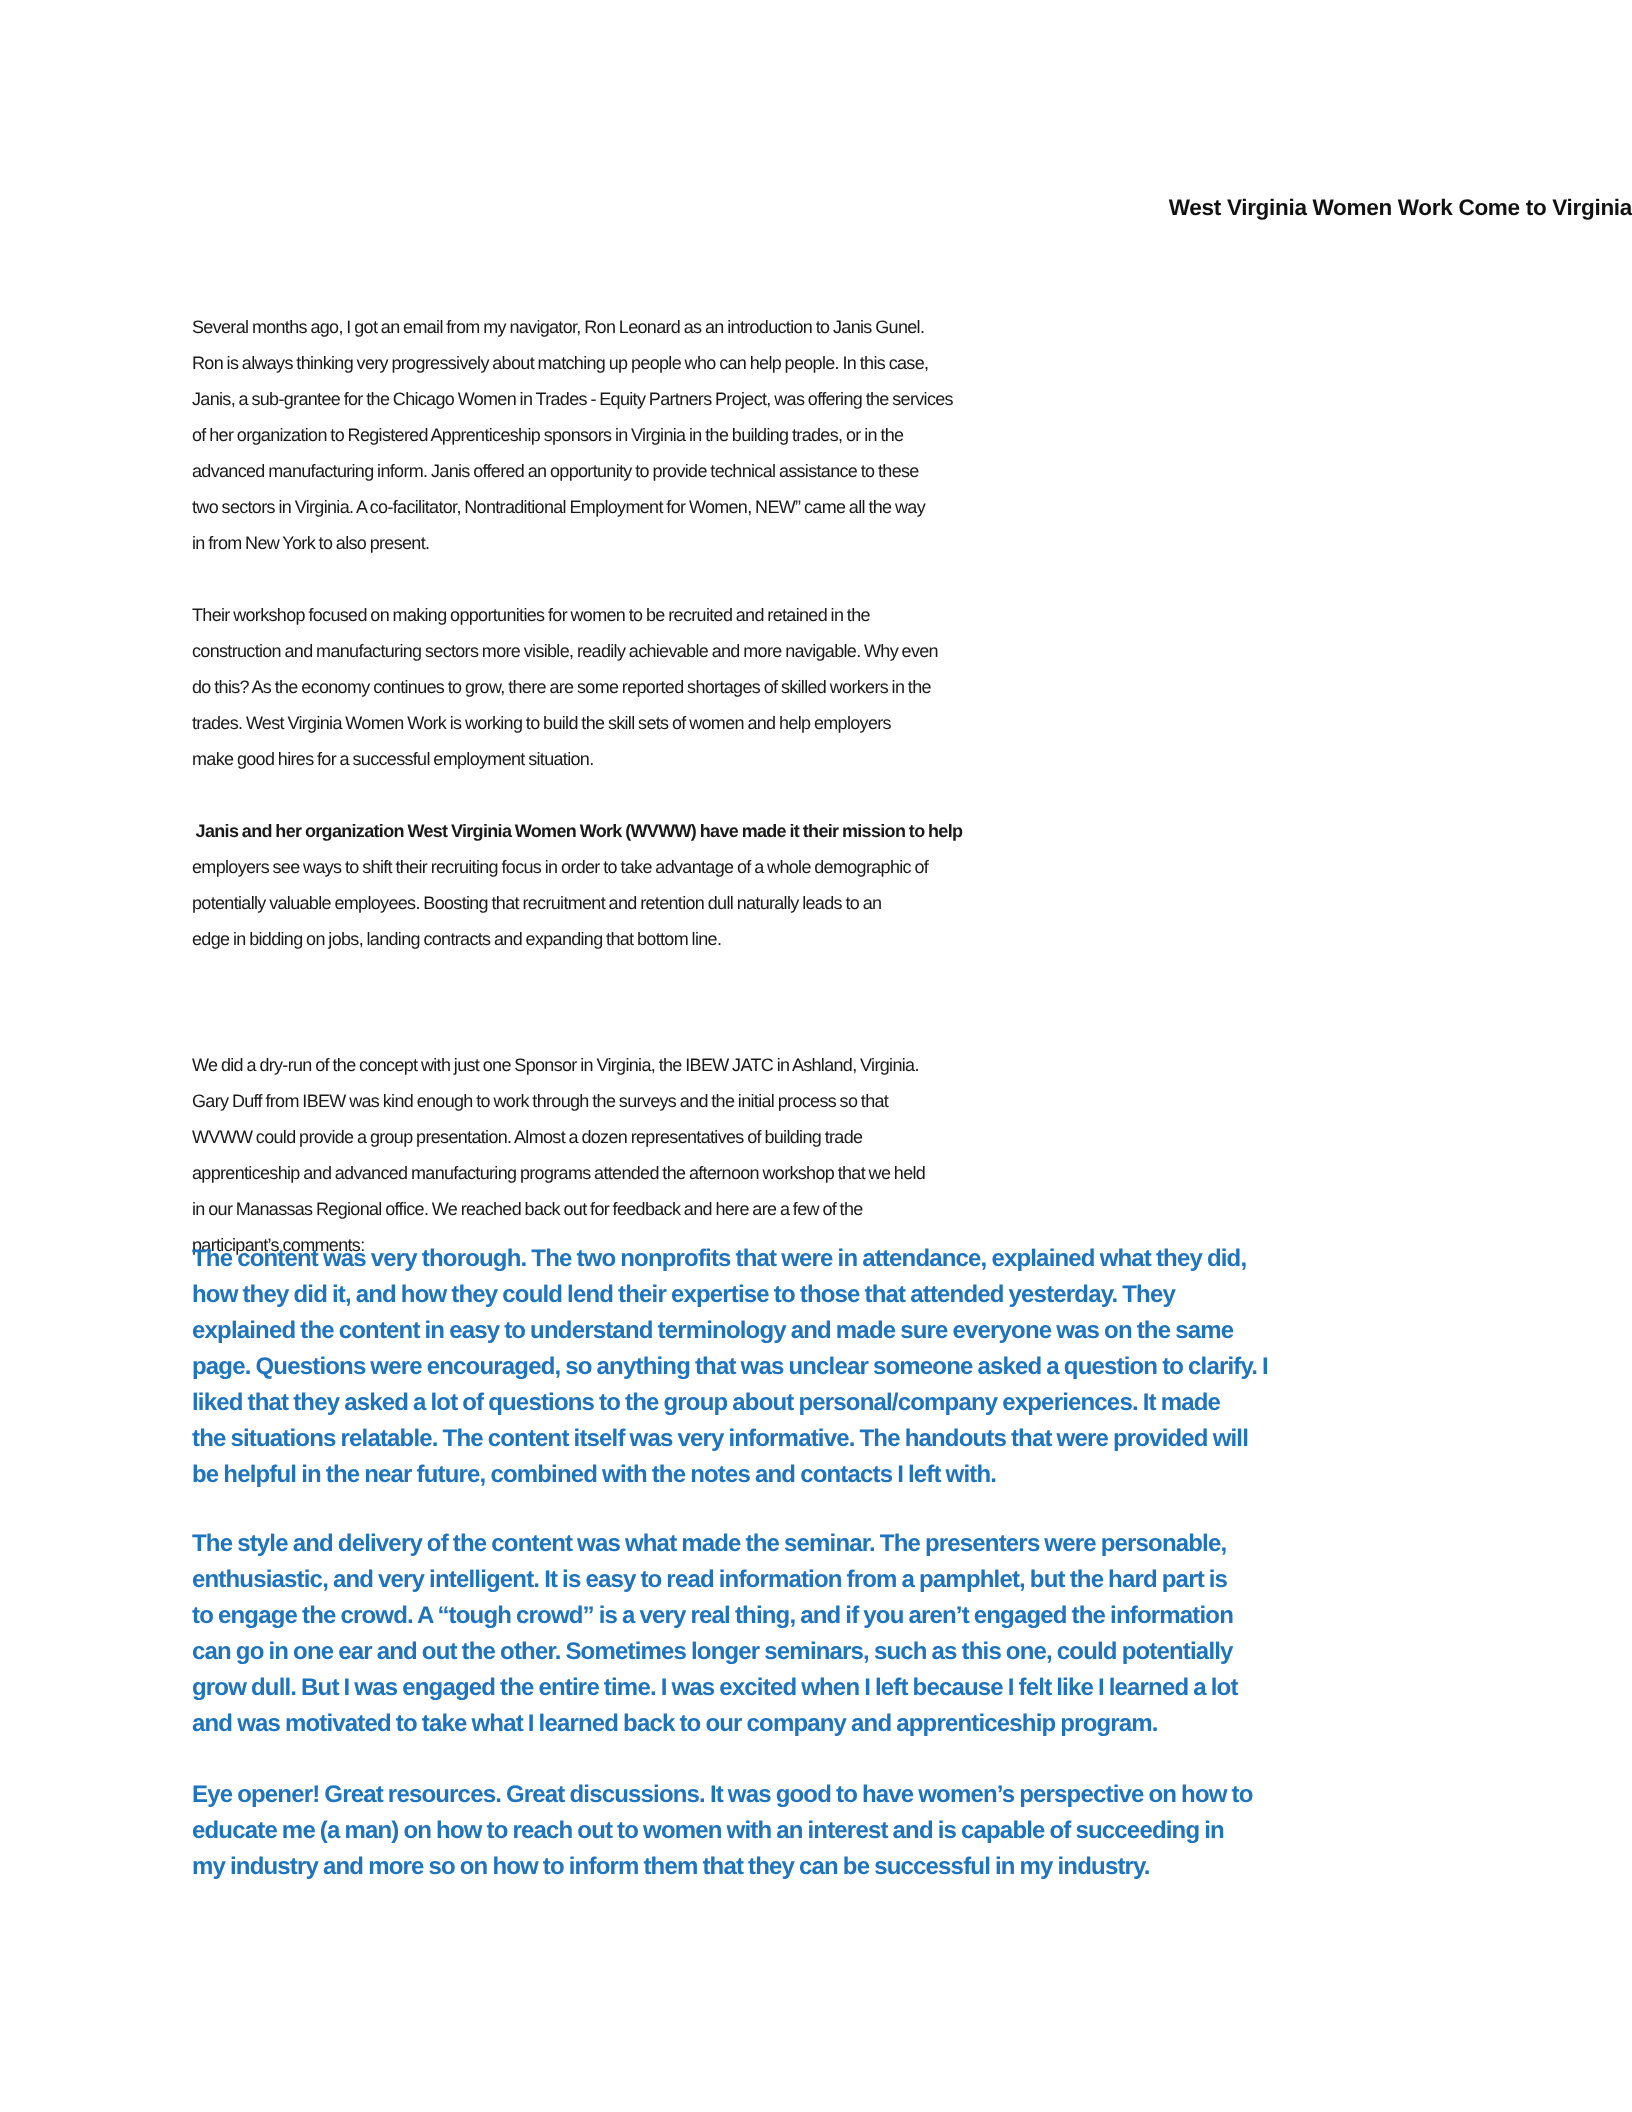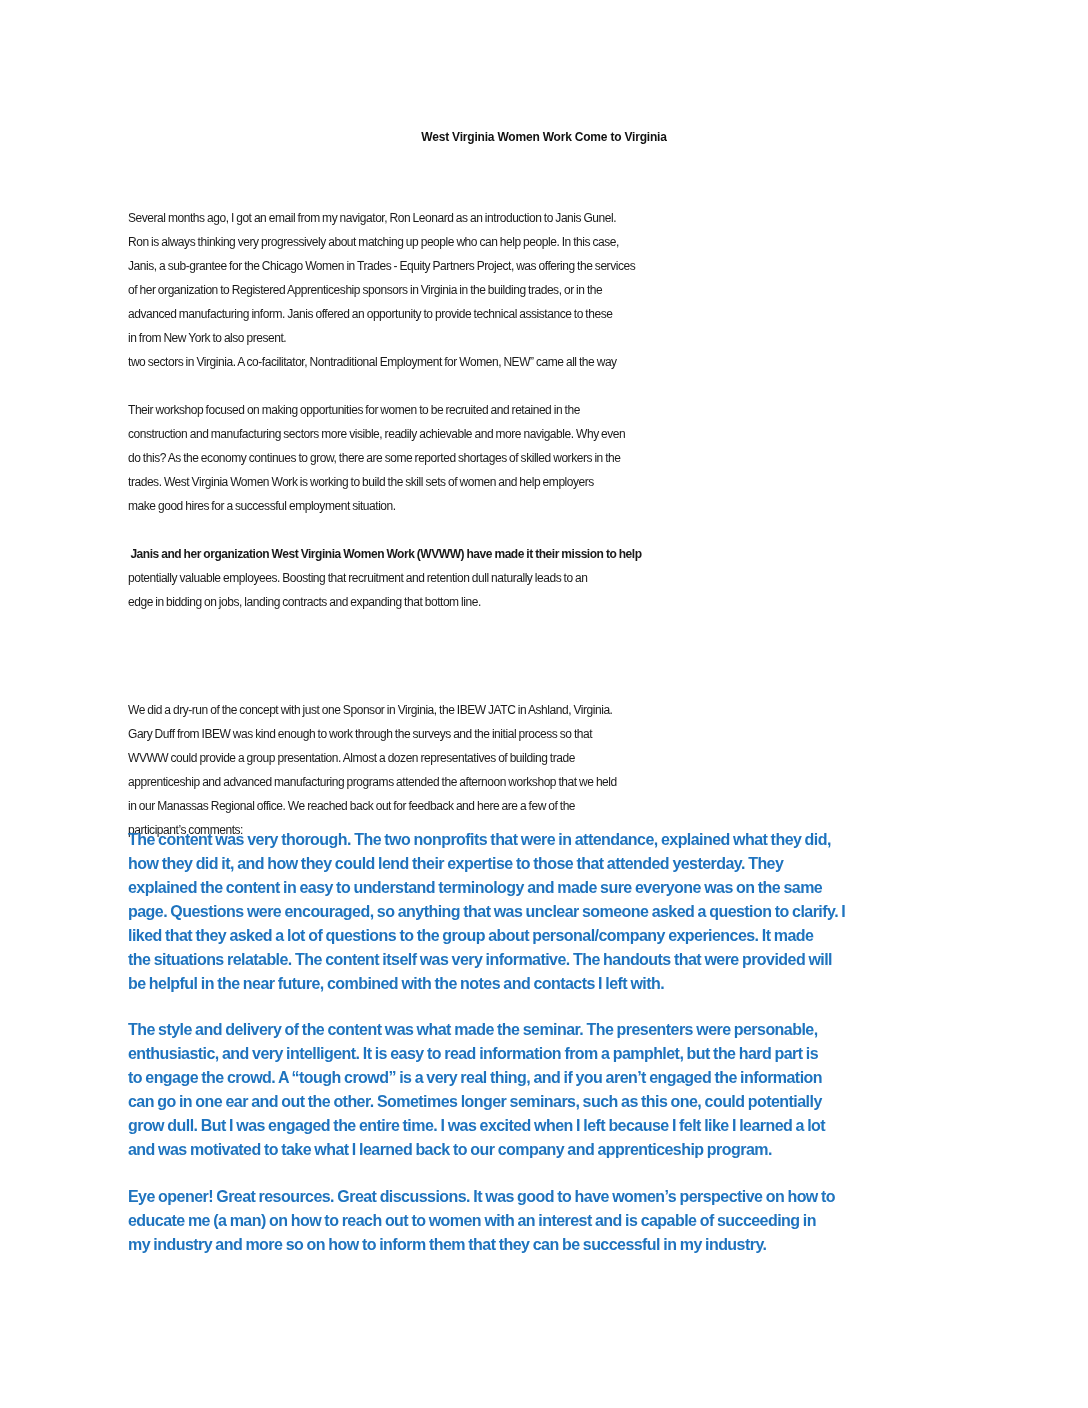--- a/index.html
+++ b/index.html
@@ -20,23 +20,23 @@
       top: 0;
       width: 1088px;
       height: 1408px;
       background: #ffffff;
     }
     .title {
       position: absolute;
       top: 130px;
       left: 0;
       width: 1088px;
-      text-align: center;
+      text-align: right;
       font-weight: bold;
-      font-size: 12px;
+      font-size: 15px;
       color: #111111;
       letter-spacing: -0.2px;
       margin: 0;
     }
     .para {
       position: absolute;
       left: 128px;
       width: 840px;
       margin: 0;
     }
@@ -73,34 +73,35 @@
 <div class="page">
 
   <h1 class="title">West Virginia Women Work Come to Virginia</h1>
 
   <div class="para body-text" id="p1">
     <span class="line">Several months ago, I got an email from my navigator, Ron Leonard as an introduction to Janis Gunel.</span>
     <span class="line">Ron is always thinking very progressively about matching up people who can help people.  In this case,</span>
     <span class="line">Janis, a sub-grantee for the Chicago Women in Trades - Equity Partners Project, was offering the services</span>
     <span class="line">of her organization to Registered Apprenticeship sponsors in Virginia in the building trades, or in the</span>
     <span class="line">advanced manufacturing inform.  Janis offered an opportunity to provide technical assistance to these</span>
+    <span class="line">two sectors in Virginia.  A co-facilitator, Nontraditional Employment for Women, NEW” came all the way</span>
     <span class="line">in from New York to also present.</span>
-    <span class="line">two sectors in Virginia.  A co-facilitator, Nontraditional Employment for Women, NEW” came all the way</span>
   </div>
 
   <div class="para body-text" id="p2">
     <span class="line">Their workshop focused on making opportunities for women to be recruited and retained in the</span>
     <span class="line">construction and manufacturing sectors more visible, readily achievable and more navigable.  Why even</span>
     <span class="line">do this?  As the economy continues to grow, there are some reported shortages of skilled workers in the</span>
     <span class="line">trades.  West Virginia Women Work is working to build the skill sets of women and help employers</span>
     <span class="line">make good hires for a successful employment situation.</span>
   </div>
 
   <div class="para body-text" id="p3">
     <span class="line" style="white-space: pre; font-weight: bold;"> Janis and her organization West Virginia Women Work (WVWW) have made it their mission to help</span>
+    <span class="line">employers see ways to shift their recruiting focus in order to take advantage of a whole demographic of</span>
     <span class="line">potentially valuable employees.  Boosting that recruitment and retention dull naturally leads to an</span>
     <span class="line">edge in bidding on jobs, landing contracts and expanding that bottom line.</span>
   </div>
 
   <div class="para body-text" id="p4">
     <span class="line">We did a dry-run of the concept with just one Sponsor in Virginia, the IBEW JATC in Ashland, Virginia.</span>
     <span class="line">Gary Duff from IBEW was kind enough to work through the surveys and the initial process so that</span>
     <span class="line">WVWW could provide a group presentation.  Almost a dozen representatives of building trade</span>
     <span class="line">apprenticeship and advanced manufacturing programs attended the afternoon workshop that we held</span>
     <span class="line">in our Manassas Regional office.  We reached back out for feedback and here are a few of the</span>

